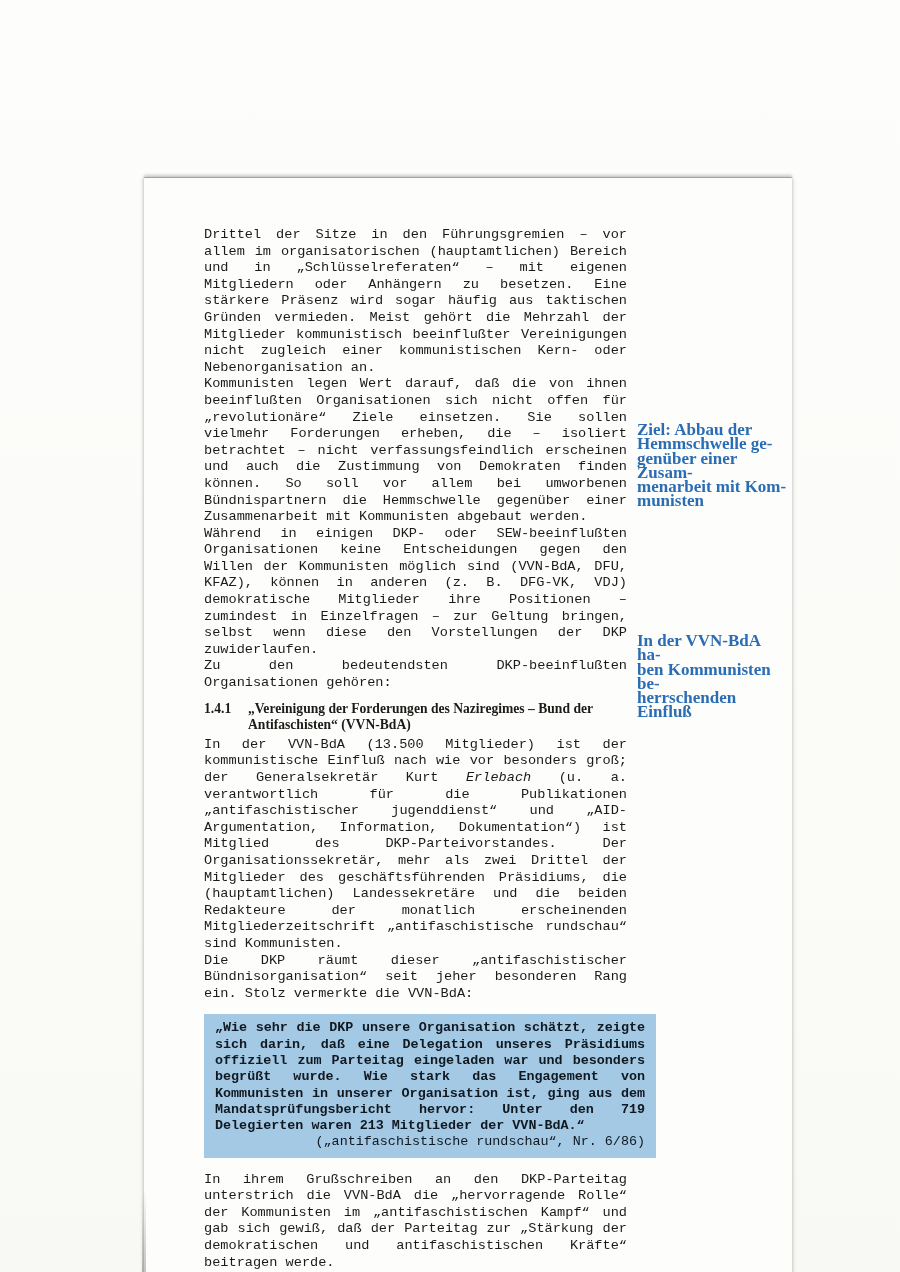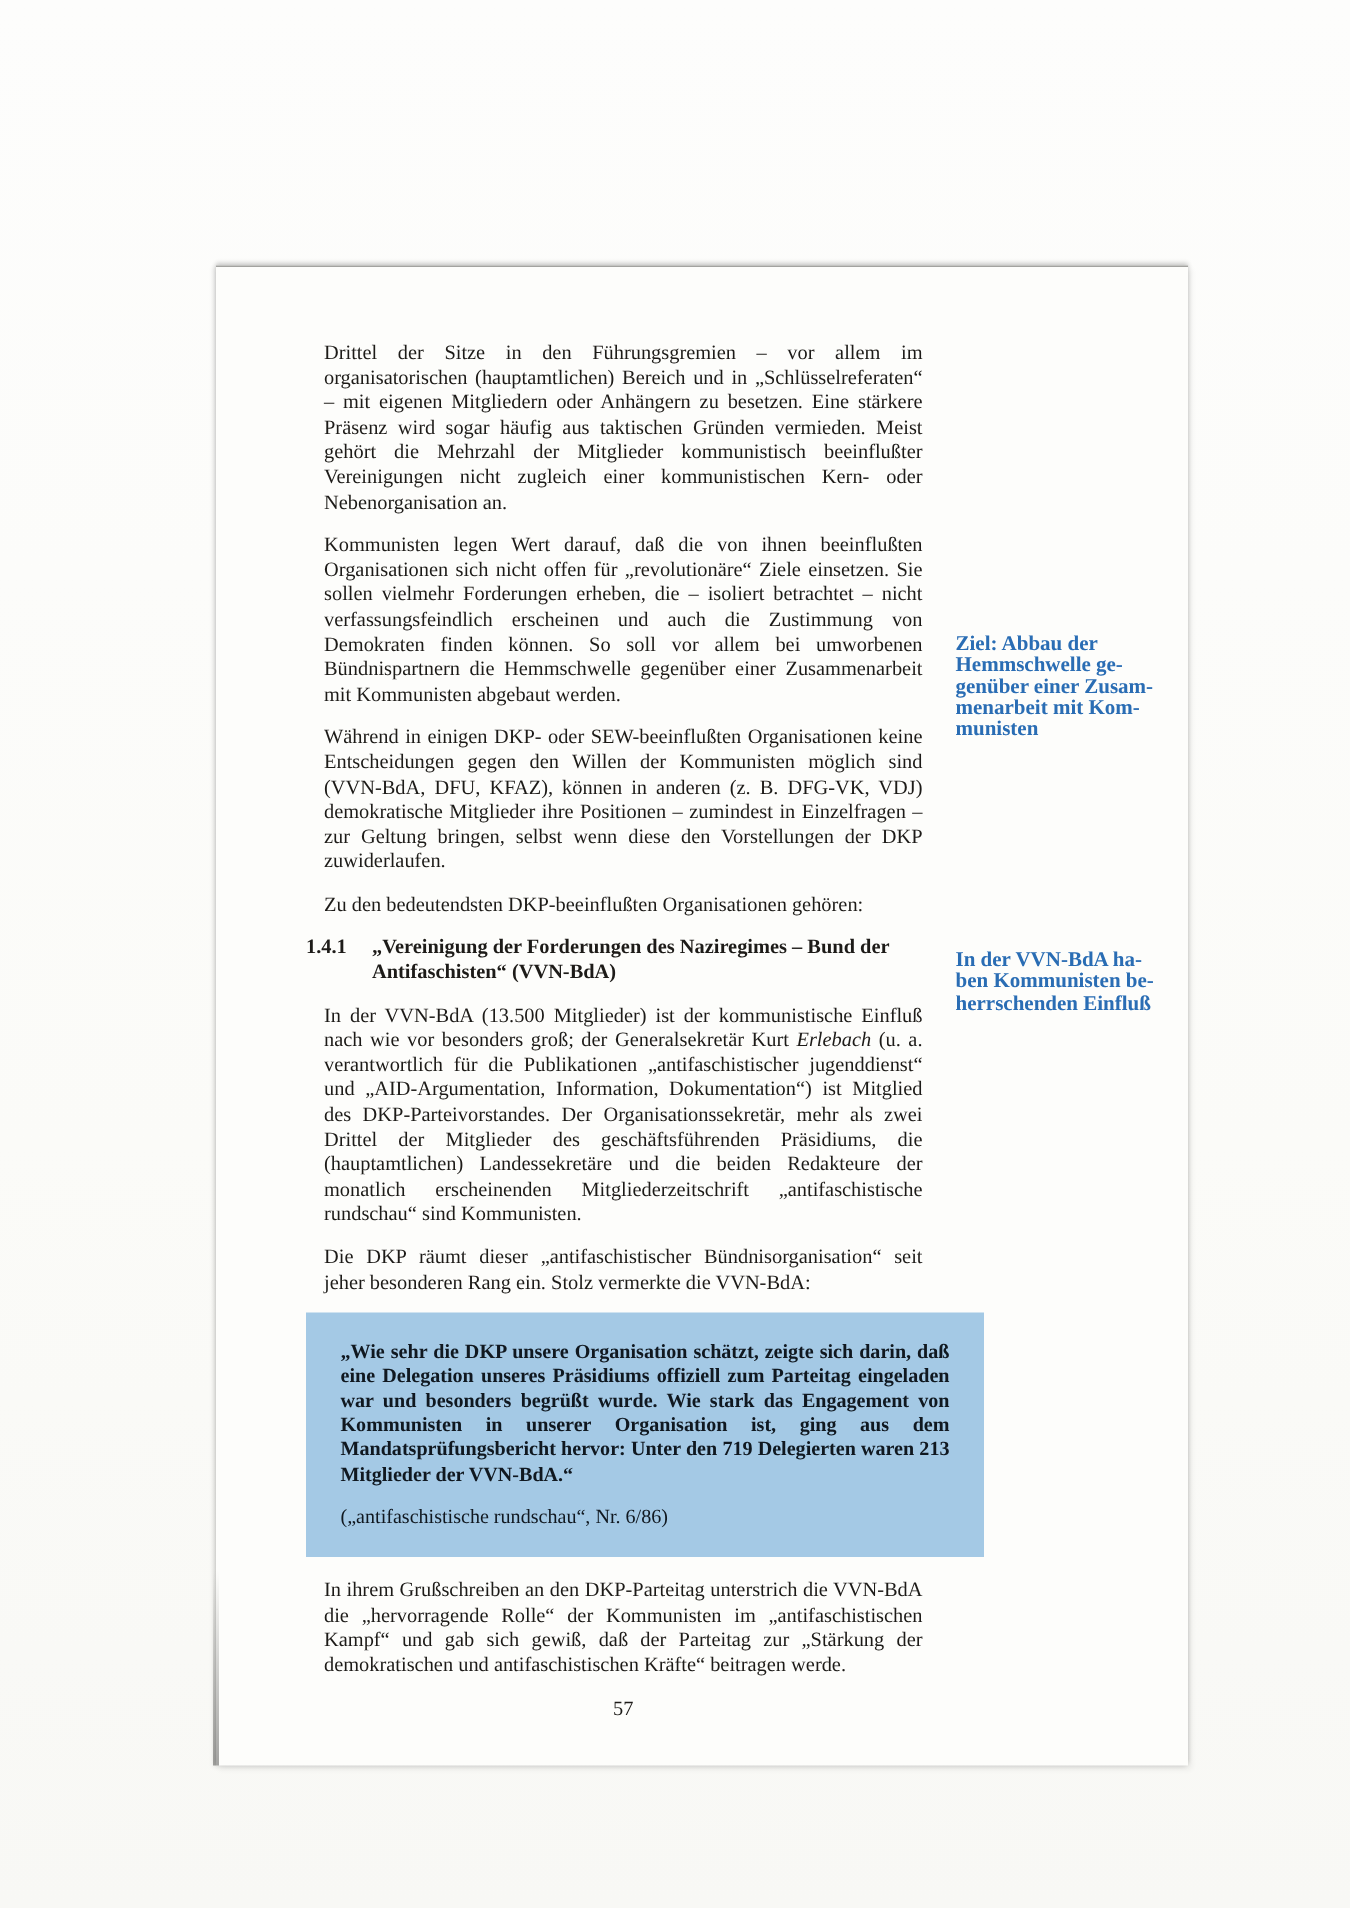--- a/index.html
+++ b/index.html
@@ -33,21 +33,21 @@
   .main-col {
     margin:49px 0 30px 60px;
     width:423px;
     font-size:13.6px;
     line-height:16.6px;
     color:var(--body_text, #1d1b18);
     text-align:justify;
     hyphens:auto;
     -webkit-hyphens:auto;
   }
-  .main-col p { margin:12px; }
+  .main-col p { margin:0;font-family:Liberation Mono, monospace; }
   .section-heading {
     font-size:13.6px;
     font-weight:bold;
     text-align:left;
     margin-top:9px;
     margin-bottom:3px;
     padding-left:44px;
     text-indent:-44px;
   }
   .section-heading .num {
@@ -66,32 +66,32 @@
   .quote-text {
     font-weight:bold;
     font-size:13.4px;
     line-height:16.3px;
     text-align:justify;
   }
   .quote-source {
     font-weight:normal;
     font-size:13.4px;
     line-height:16.3px;
-    text-align:left;
+    text-align:right;
   }
   .after-quote { margin-top:2px; }
   .page-number {
     margin-top:14px;
     text-align:center;
   }
   .margin-note {
     position:absolute;
     left:493px;
     width:150px;
-    font-size:14px;
+    font-size:17px;
     line-height:14.3px;
     font-weight:bold;
     color:var(--margin_note_blue, #2a6db4);
     white-space:pre-line;
     text-align:left;
   }
   .note-1 { top:245px; }
   .note-2 { top:456px; }
 </style>
 </head>

